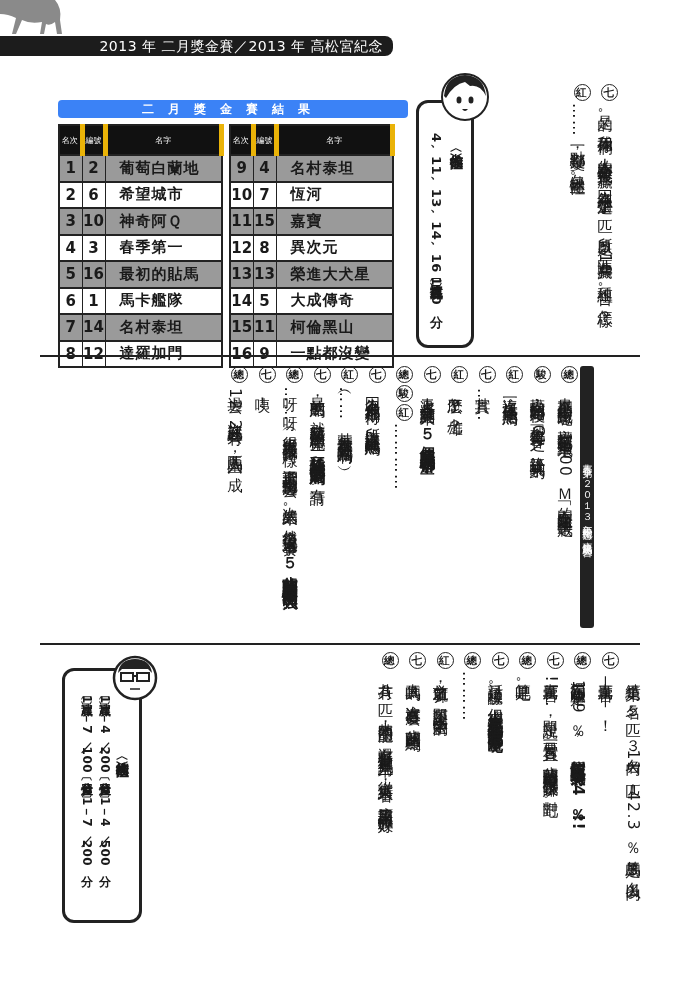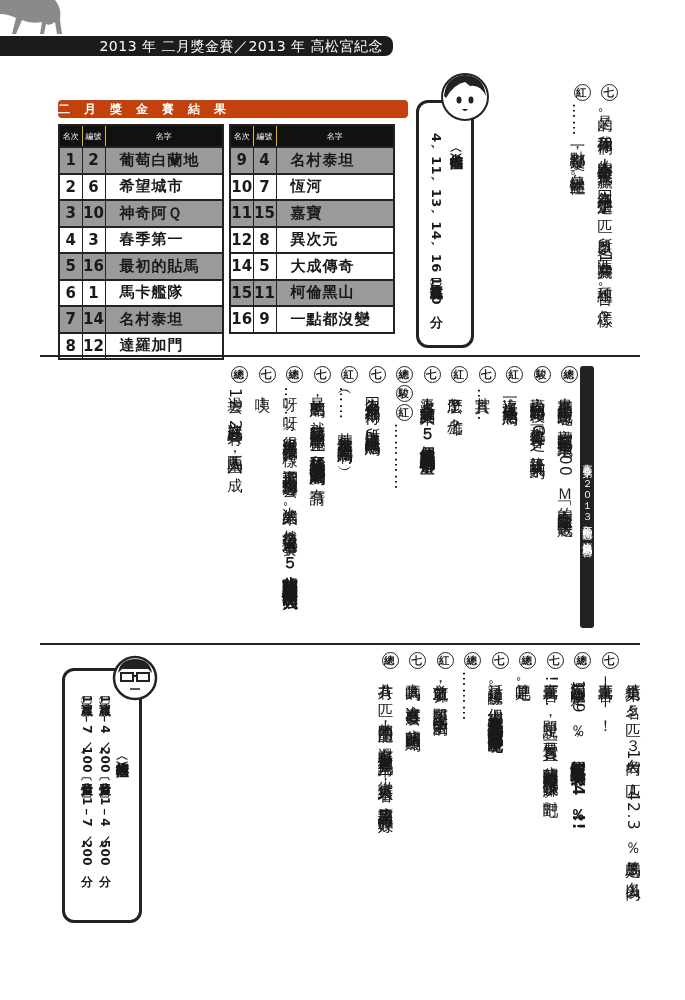--- a/index.html
+++ b/index.html
@@ -12,25 +12,25 @@
     background: #1c1c1c; border-radius: 0 8px 8px 0;
     color: #fff; font-size: 14px; line-height: 20px; text-align: right; padding-right: 10px;
     letter-spacing: 0.5px;
   }
 
   .rule { position: absolute; height: 2px; background: #222; }
 
   
   .results-title {
     position: absolute; left: 58px; top: 100px; width: 350px; height: 18px;
-    background: #c2410c; border-radius: 4px; color: #fff; font-size: 12px; line-height: 18px;
-    letter-spacing: 14px; font-weight: bold;
+    background: #3b82f6; border-radius: 4px; color: #fff; font-size: 12px; line-height: 18px;
+    text-align: center; letter-spacing: 14px; font-weight: bold;
   }
   .rtable { position: absolute; top: 124px; width: 166px; border: 2px solid #222; border-collapse: collapse; }
-  .rtable th { background: #111; color: #fff; font-size: 8px; height: 22px; font-weight: normal; border-right: 1px solid #eab308; }
+  .rtable th { background: #111; color: #fff; font-size: 8px; height: 30px; font-weight: normal; border-right: 5px solid #eab308; }
   .rtable td { height: 26.5px; border-top: 2px solid #222; font-weight: bold; font-size: 15px; }
   .rtable td.rank, .rtable td.num { text-align: center; border-right: 1px solid #222; }
   .rtable td.rank { width: 23px; }
   .rtable td.num { width: 23px; }
   .rtable td.nm { padding-left: 14px; font-size: 15px; letter-spacing: 1px; }
   .rtable tr.shade td { background: #9a9a9a; }
 
   
   .vcol {
     position: absolute; writing-mode: vertical-rl; font-size: 15.5px; line-height: 19.5px;
@@ -143,20 +143,25 @@
       </tr>
       <tr class="shade">
         <td class="rank">11</td>
         <td class="num">15</td>
         <td class="nm">嘉寶</td>
       </tr>
       <tr>
         <td class="rank">12</td>
         <td class="num">8</td>
         <td class="nm">異次元</td>
+      </tr>
+      <tr class="shade">
+        <td class="rank">13</td>
+        <td class="num">13</td>
+        <td class="nm">榮進大犬星</td>
       </tr>
       <tr>
         <td class="rank">14</td>
         <td class="num">5</td>
         <td class="nm">大成傳奇</td>
       </tr>
       <tr class="shade">
         <td class="rank">15</td>
         <td class="num">11</td>
         <td class="nm">柯倫黑山</td>

